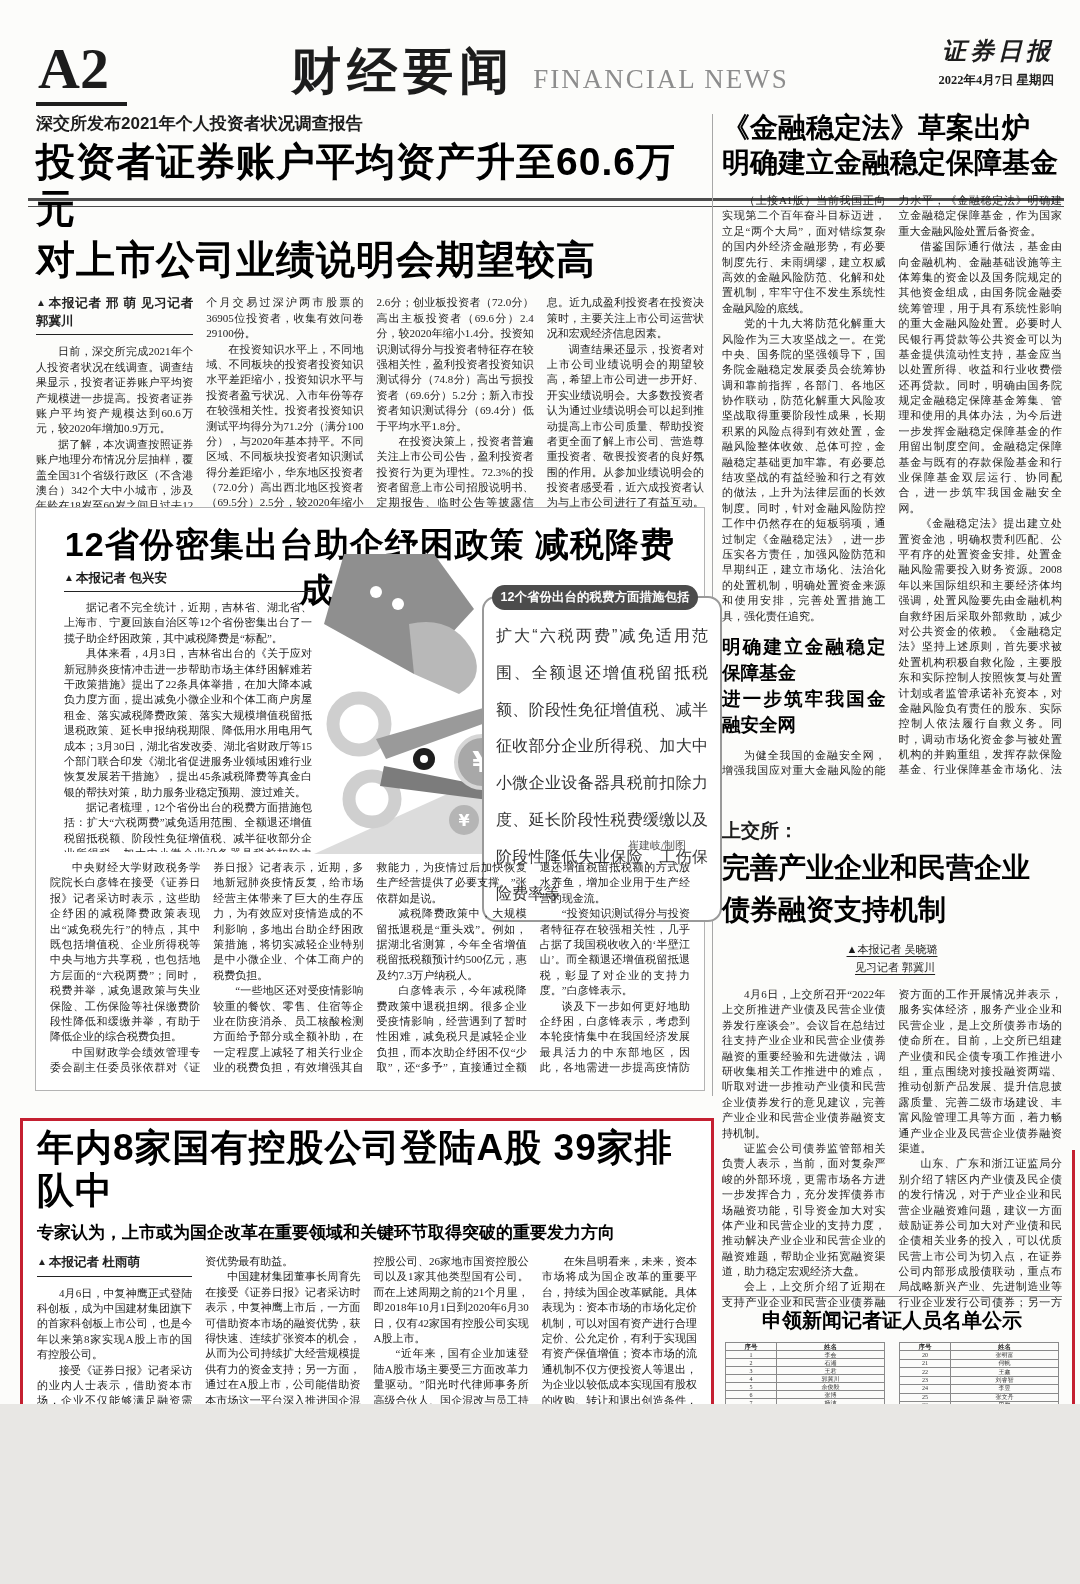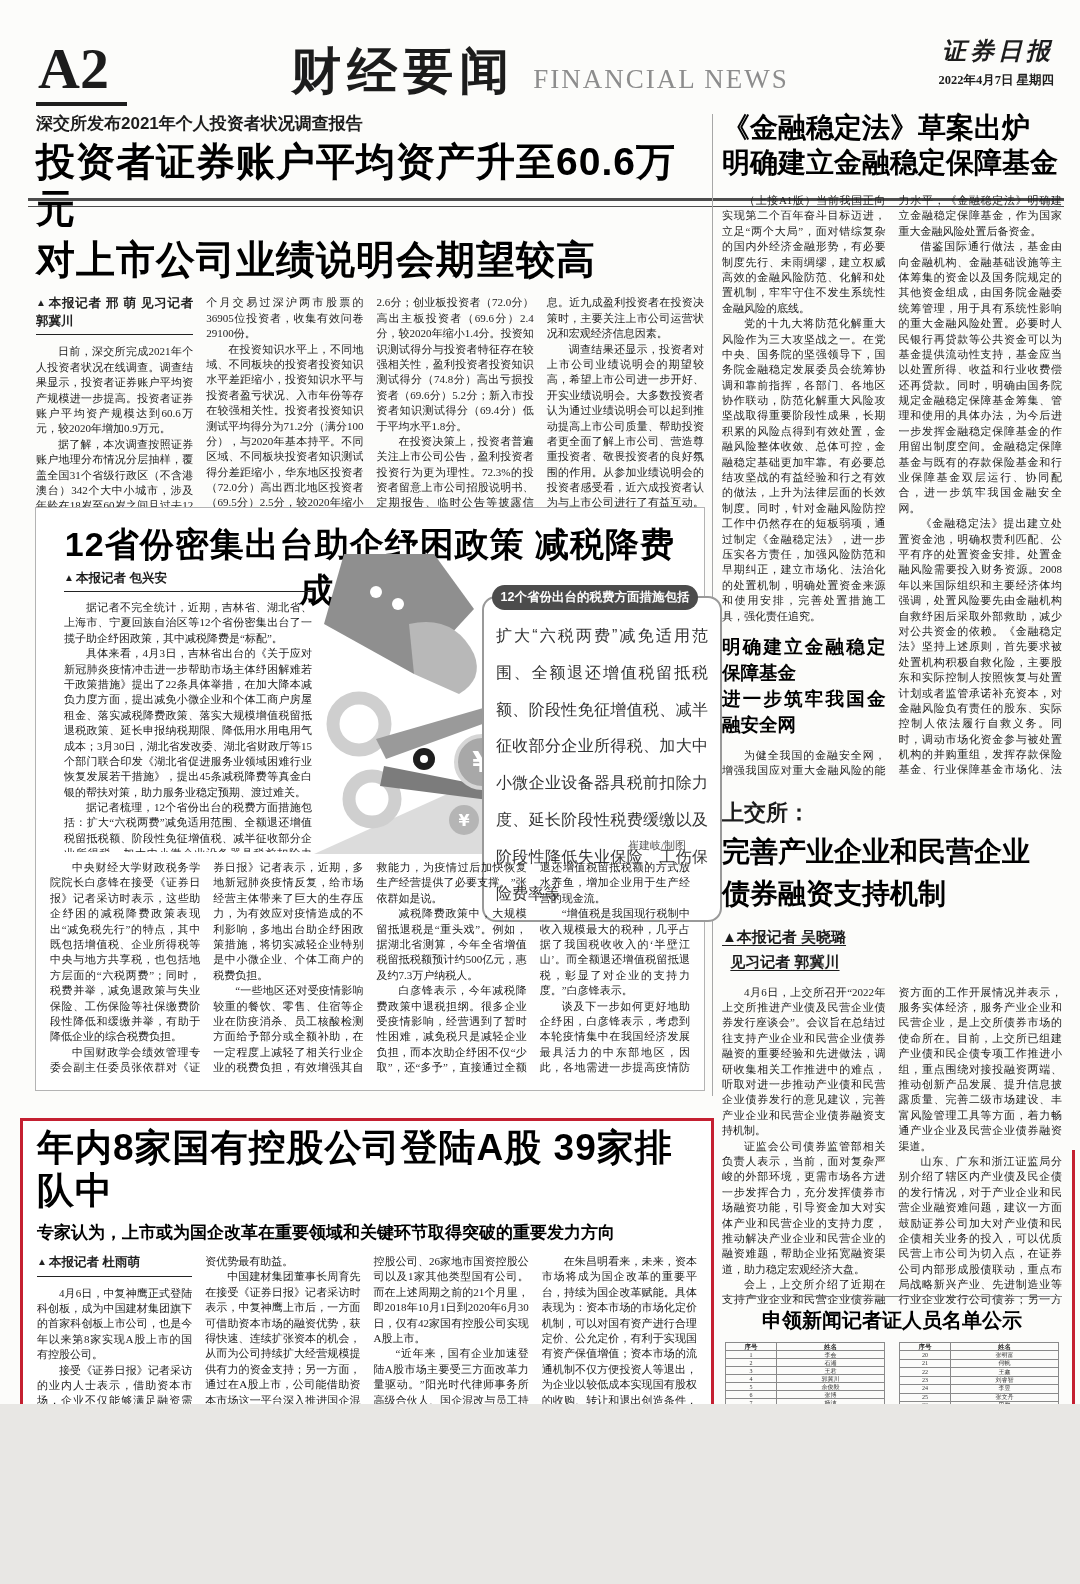--- a/index.html
+++ b/index.html
@@ -52,24 +52,24 @@
   .relief-body{position:absolute;left:14px;top:352px;width:640px;height:220px;}
   
   .art-fsl{position:absolute;left:722px;top:110px;width:340px;height:672px;}
   .fsl-headline{font-family:"Liberation Sans","DejaVu Sans",sans-serif;font-weight:bold;font-size:28px;
                 line-height:1.25;color:#000;}
   .fsl-body{margin-top:13px;height:586px;}
   .fsl-sub{font-family:"Liberation Sans","DejaVu Sans",sans-serif;font-weight:bold;font-size:18.5px;
            line-height:1.4;margin:10px 0;break-inside:avoid;color:#000;}
   
   .art-sse{position:absolute;left:722px;top:798px;width:340px;height:498px;}
-  .sse-kicker{font-weight:bold;font-size:22px;}
+  .sse-kicker{font-weight:bold;font-size:19px;margin-top:20px;}
   .sse-headline{font-family:"Liberation Sans","DejaVu Sans",sans-serif;font-weight:bold;font-size:28px;
                 line-height:1.28;margin-top:6px;color:#000;}
-  .sse-byline{margin-top:12px;font-family:"Liberation Sans",sans-serif;font-weight:bold;font-size:15px;line-height:1.7;}
+  .sse-byline{margin-top:12px;font-family:"Liberation Sans",sans-serif;font-weight:normal;font-size:11px;line-height:1.7;text-align:center;}
   .sse-byline span{text-decoration:underline;text-underline-offset:3px;}
   .sse-body{margin-top:10px;height:336px;}
   
   .art-soe{position:absolute;left:20px;top:1118px;width:688px;height:460px;border:3px solid #c42031;background:#fff;}
   .soe-headline{margin:6px 14px 0;font-family:"Liberation Sans","DejaVu Sans",sans-serif;font-weight:bold;
                 font-size:37px;letter-spacing:1px;line-height:1.15;color:#000;}
   .soe-subhead{margin:9px 14px 0;font-family:"Liberation Sans",sans-serif;font-weight:bold;font-size:17px;color:#000;}
   .soe-body{margin:10px 14px 0;height:336px;}
   
   .press{position:absolute;left:722px;top:1296px;width:340px;border-top:1px solid #8a8a8a;}
@@ -153,21 +153,21 @@
       <div class="infobox-body">扩大“六税两费”减免适用范围、全额退还增值税留抵税额、阶段性免征增值税、减半征收部分企业所得税、加大中小微企业设备器具税前扣除力度、延长阶段性税费缓缴以及阶段性降低失业保险、工伤保险费率等</div>
     </div>
     <div class="relief-credit">崔建岐/制图</div>
 
     <div class="relief-body body-cols cols4">
         <p>中央财经大学财政税务学院院长白彦锋在接受《证券日报》记者采访时表示，这些助企纾困的减税降费政策表现出“减免税先行”的特点，其中既包括增值税、企业所得税等中央与地方共享税，也包括地方层面的“六税两费”；同时，税费并举，减免退政策与失业保险、工伤保险等社保缴费阶段性降低和缓缴并举，有助于降低企业的综合税费负担。</p>
         <p>中国财政学会绩效管理专委会副主任委员张依群对《证券日报》记者表示，近期，多地新冠肺炎疫情反复，给市场经营主体带来了巨大的生存压力，为有效应对疫情造成的不利影响，多地出台助企纾困政策措施，将切实减轻企业特别是中小微企业、个体工商户的税费负担。</p>
         <p>“一些地区还对受疫情影响较重的餐饮、零售、住宿等企业在防疫消杀、员工核酸检测方面给予部分或全额补助，在一定程度上减轻了相关行业企业的税费负担，有效增强其自救能力，为疫情过后加快恢复生产经营提供了必要支撑。”张依群如是说。</p>
         <p>减税降费政策中，大规模留抵退税是“重头戏”。例如，据湖北省测算，今年全省增值税留抵税额预计约500亿元，惠及约7.3万户纳税人。</p>
         <p>白彦锋表示，今年减税降费政策中退税担纲。很多企业受疫情影响，经营遇到了暂时性困难，减免税只是减轻企业负担，而本次助企纾困不仅“少取”，还“多予”，直接通过全额退还增值税留抵税额的方式放水养鱼，增加企业用于生产经营的现金流。</p>
-        <p>“增值税是我国现行税制中收入规模最大的税种，几乎占据了我国税收收入的‘半壁江山’。而全额退还增值税留抵退税，彰显了对企业的支持力度。”白彦锋表示。</p>
+        <p>“投资知识测试得分与投资者特征存在较强相关性，几乎占据了我国税收收入的‘半壁江山’。而全额退还增值税留抵退税，彰显了对企业的支持力度。”白彦锋表示。</p>
         <p>谈及下一步如何更好地助企纾困，白彦锋表示，考虑到本轮疫情集中在我国经济发展最具活力的中东部地区，因此，各地需进一步提高疫情防控与社会经济发展的统筹水平，确保今年的社会经济发展速度保持在合理区间。</p>
       </div>
   </section>
 
   <section class="art-fsl">
     <div class="fsl-headline">《金融稳定法》草案出炉</div>
     <div class="fsl-headline">明确建立金融稳定保障基金</div>
     <div class="fsl-body body-cols cols2">
       <div>
           <p>（上接A1版）当前我国正向实现第二个百年奋斗目标迈进，立足“两个大局”，面对错综复杂的国内外经济金融形势，有必要制度先行、未雨绸缪，建立权威高效的金融风险防范、化解和处置机制，牢牢守住不发生系统性金融风险的底线。</p>

